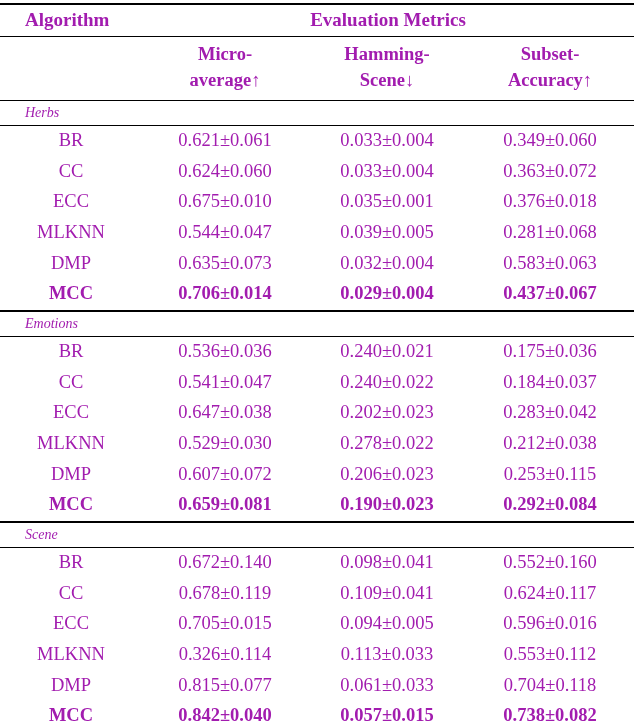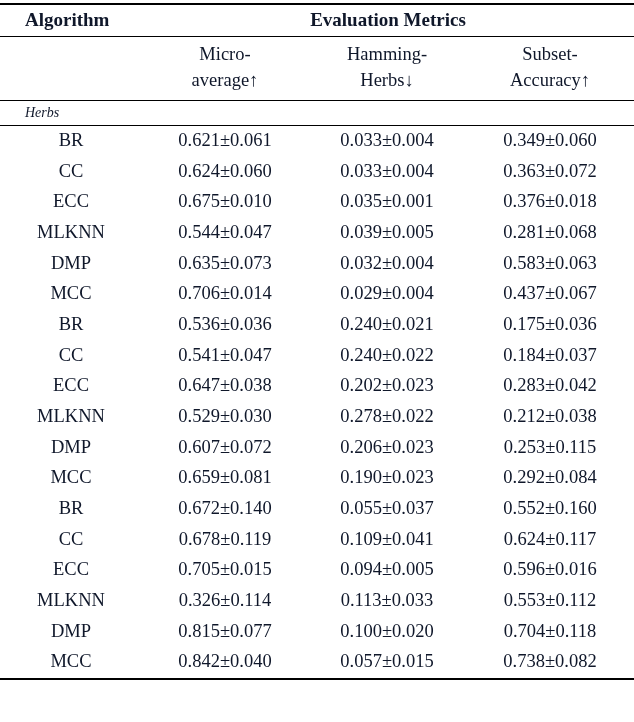--- a/index.html
+++ b/index.html
@@ -6,21 +6,21 @@
     margin: 0;
     padding: 0;
     background: #ffffff;
   }
   .page {
     width: 634px;
     height: 722px;
     box-sizing: border-box;
     background: #ffffff;
     font-family: "Liberation Serif", serif;
-    color: #0f172a;
+    color: #a21caf;
     padding-top: 3px;
   }
   table.eval-table {
     width: 100%;
     border-collapse: collapse;
     border-top: 2.6px solid #000;
     border-bottom: 2.6px solid #000;
     table-layout: fixed;
   }
   th, td {
@@ -37,21 +37,21 @@
     text-align: left;
     padding-left: 25px !important;
   }
   .group-head {
     text-align: center;
     margin-top: 24px;
   }
   
   .subheader-row th {
     border-bottom: 1.6px solid #000;
-    font-weight: 400;
+    font-weight: 700;
     font-size: 18.5px;
     text-align: center;
     vertical-align: top;
     padding: 4px 2px 6px 2px;
   }
   .mh-line {
     line-height: 1.42;
   }
   
   .section-row td {
@@ -69,21 +69,21 @@
     font-size: 18.5px;
     text-align: center;
     padding: 3.5px 4px;
     line-height: 1.28;
   }
   .data-row .algo-cell {
     text-align: center;
     margin-top: 48px;
   }
   .best td {
-    font-weight: 400;
+    font-weight: 700;
   }
 </style>
 </head>
 <body>
 
 <div class="page">
   <table class="eval-table">
     <colgroup>
       <col style="width:142px">
       <col style="width:166px">
@@ -97,21 +97,21 @@
       </tr>
       <tr class="subheader-row" id="metric-header-row">
         <th class="empty-cell"></th>
 
       <th class="metric-head">
             <div class="mh-line">Micro-</div>
             <div class="mh-line">average↑</div>
           </th>
           <th class="metric-head">
             <div class="mh-line">Hamming-</div>
-            <div class="mh-line">Herbs↓</div>
+            <div class="mh-line">Scene↓</div>
           </th>
           <th class="metric-head">
             <div class="mh-line">Subset-</div>
             <div class="mh-line">Accuracy↑</div>
           </th>
         </tr>
     </thead>
     <tbody id="table-body">
 
     <tr class="section-row">
@@ -146,20 +146,23 @@
           <td class="value-cell">0.635±0.073</td>
           <td class="value-cell">0.032±0.004</td>
           <td class="value-cell">0.583±0.063</td>
         </tr>
         <tr class="data-row best">
           <td class="algo-cell">MCC</td>
           <td class="value-cell">0.706±0.014</td>
           <td class="value-cell">0.029±0.004</td>
           <td class="value-cell">0.437±0.067</td>
         </tr>
+        <tr class="section-row section-sep">
+          <td class="section-name" colspan="4">Emotions</td>
+        </tr>
         <tr class="data-row">
           <td class="algo-cell">BR</td>
           <td class="value-cell">0.536±0.036</td>
           <td class="value-cell">0.240±0.021</td>
           <td class="value-cell">0.175±0.036</td>
         </tr>
         <tr class="data-row">
           <td class="algo-cell">CC</td>
           <td class="value-cell">0.541±0.047</td>
           <td class="value-cell">0.240±0.022</td>
@@ -182,24 +185,27 @@
           <td class="value-cell">0.607±0.072</td>
           <td class="value-cell">0.206±0.023</td>
           <td class="value-cell">0.253±0.115</td>
         </tr>
         <tr class="data-row best">
           <td class="algo-cell">MCC</td>
           <td class="value-cell">0.659±0.081</td>
           <td class="value-cell">0.190±0.023</td>
           <td class="value-cell">0.292±0.084</td>
         </tr>
+        <tr class="section-row section-sep">
+          <td class="section-name" colspan="4">Scene</td>
+        </tr>
         <tr class="data-row">
           <td class="algo-cell">BR</td>
           <td class="value-cell">0.672±0.140</td>
-          <td class="value-cell">0.055±0.037</td>
+          <td class="value-cell">0.098±0.041</td>
           <td class="value-cell">0.552±0.160</td>
         </tr>
         <tr class="data-row">
           <td class="algo-cell">CC</td>
           <td class="value-cell">0.678±0.119</td>
           <td class="value-cell">0.109±0.041</td>
           <td class="value-cell">0.624±0.117</td>
         </tr>
         <tr class="data-row">
           <td class="algo-cell">ECC</td>
@@ -209,21 +215,21 @@
         </tr>
         <tr class="data-row">
           <td class="algo-cell">MLKNN</td>
           <td class="value-cell">0.326±0.114</td>
           <td class="value-cell">0.113±0.033</td>
           <td class="value-cell">0.553±0.112</td>
         </tr>
         <tr class="data-row">
           <td class="algo-cell">DMP</td>
           <td class="value-cell">0.815±0.077</td>
-          <td class="value-cell">0.100±0.020</td>
+          <td class="value-cell">0.061±0.033</td>
           <td class="value-cell">0.704±0.118</td>
         </tr>
         <tr class="data-row best">
           <td class="algo-cell">MCC</td>
           <td class="value-cell">0.842±0.040</td>
           <td class="value-cell">0.057±0.015</td>
           <td class="value-cell">0.738±0.082</td>
         </tr>
       </tbody>
   </table>

